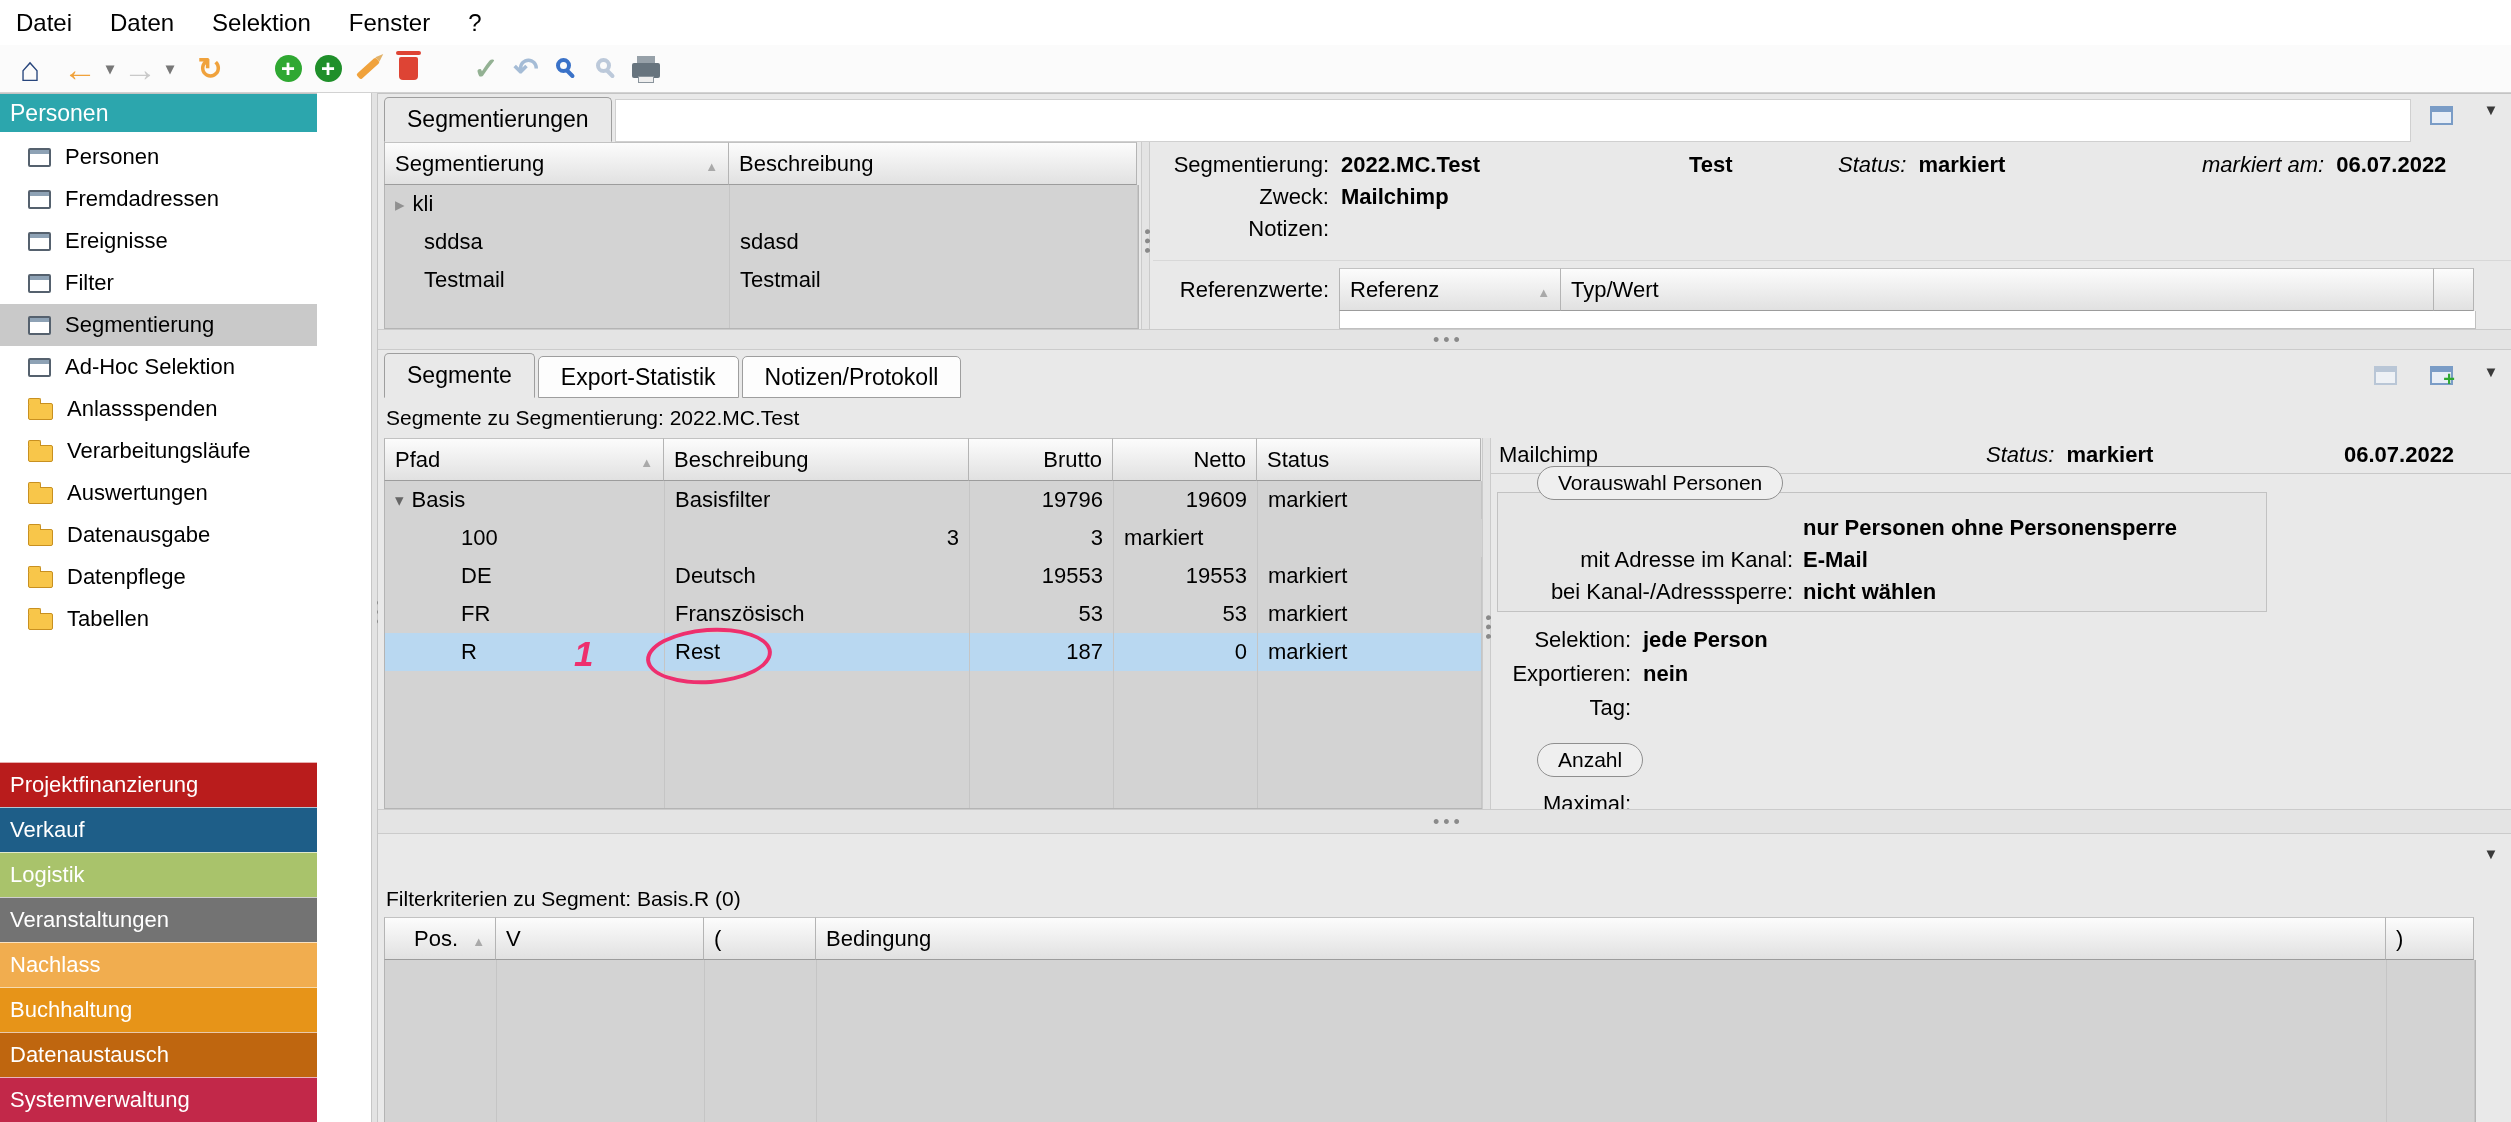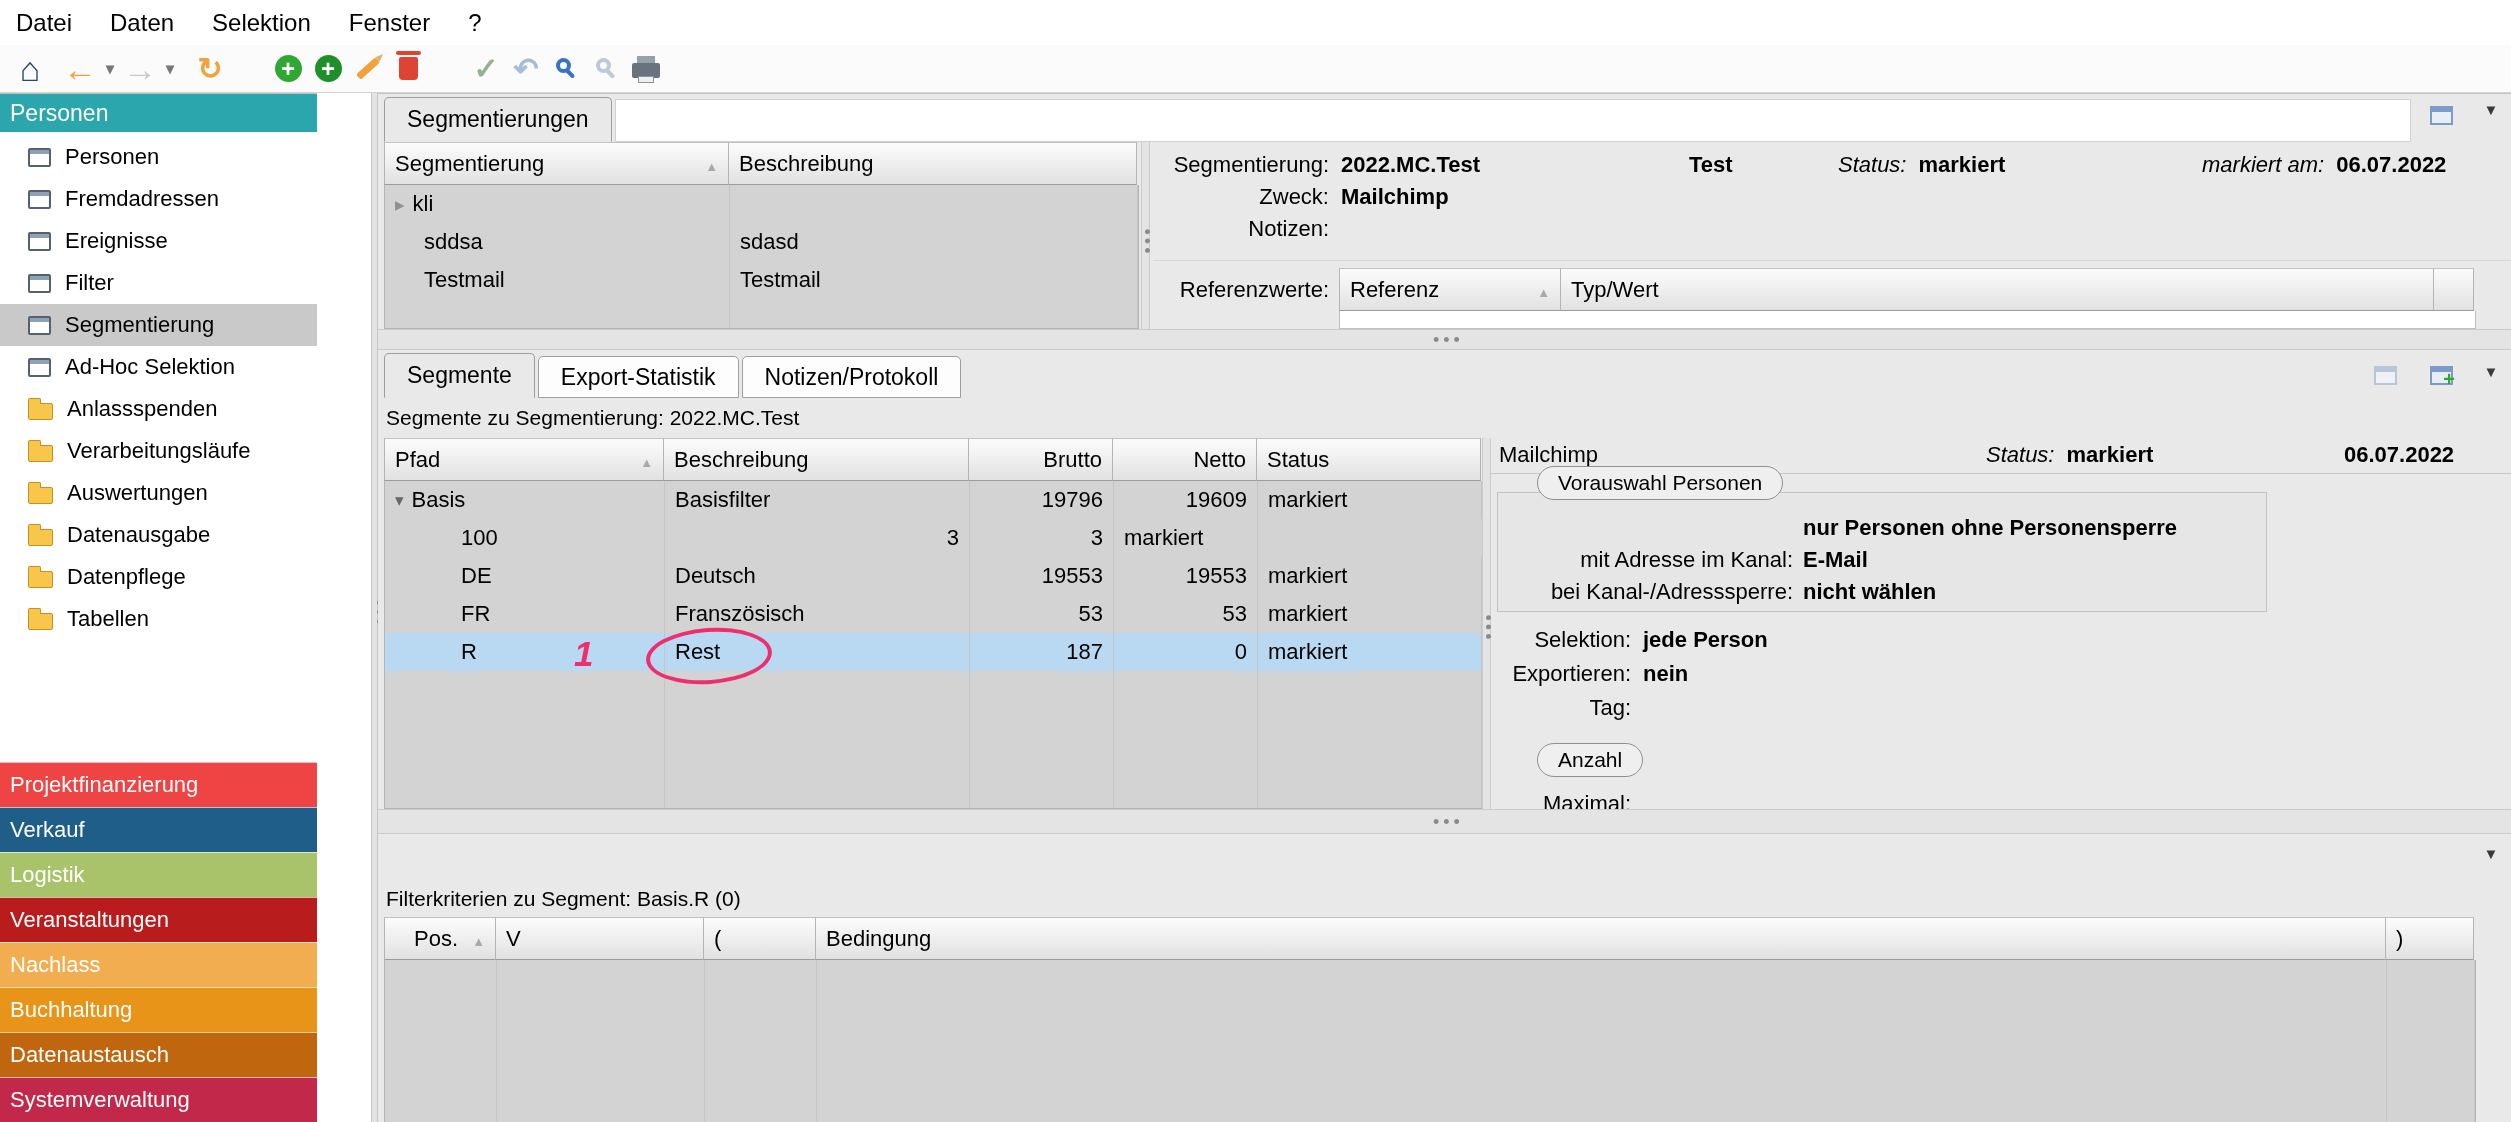--- a/index.html
+++ b/index.html
@@ -235,30 +235,30 @@
       <div class="sb-item">
           <span class="icon-folder"></span>
           <span>Datenpflege</span>
         </div>
       <div class="sb-item">
           <span class="icon-folder"></span>
           <span>Tabellen</span>
         </div>
     </div>
     <div class="sb-modules">
-      <div class="sb-module" style="background: #ef4444;">
+      <div class="sb-module" style="background: #b91c1c;">
           <span>Projektfinanzierung</span>
         </div>
       <div class="sb-module" style="background: rgb(30, 94, 136);">
           <span>Verkauf</span>
         </div>
       <div class="sb-module" style="background: rgb(169, 195, 107);">
           <span>Logistik</span>
         </div>
-      <div class="sb-module" style="background: #b91c1c;">
+      <div class="sb-module" style="background: #737373;">
           <span>Veranstaltungen</span>
         </div>
       <div class="sb-module" style="background: rgb(241, 173, 79);">
           <span>Nachlass</span>
         </div>
       <div class="sb-module" style="background: rgb(231, 148, 24);">
           <span>Buchhaltung</span>
         </div>
       <div class="sb-module" style="background: rgb(191, 102, 15);">
           <span>Datenaustausch</span>

